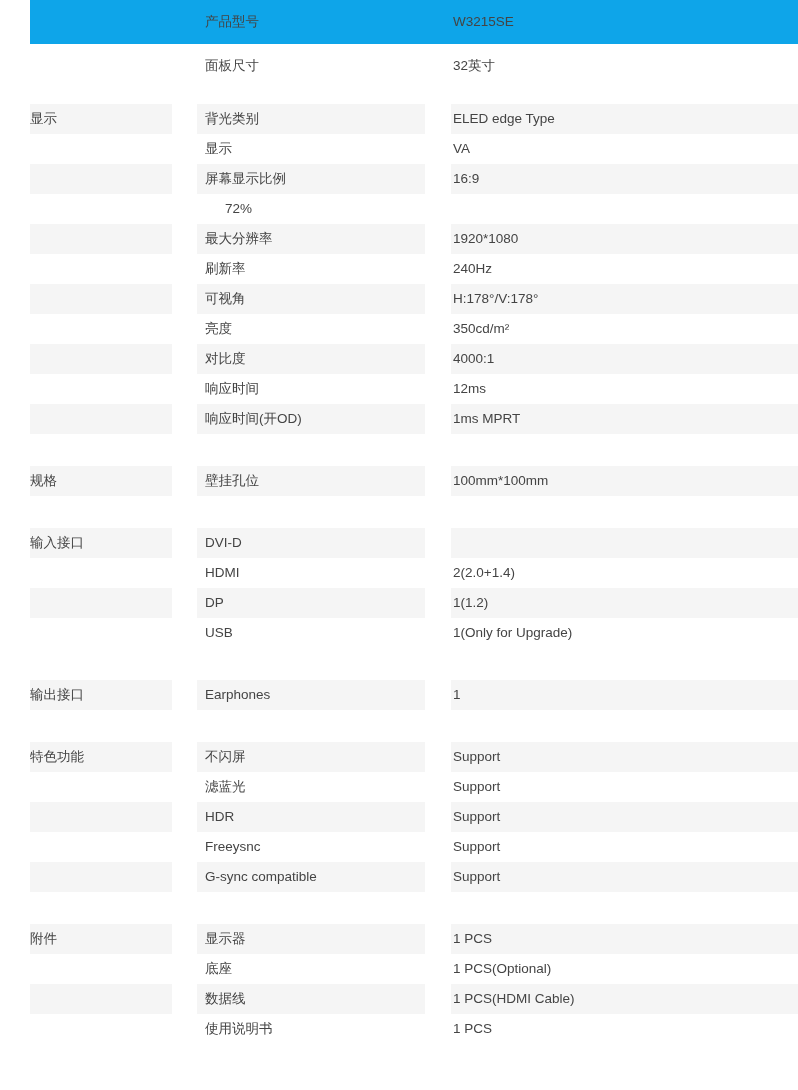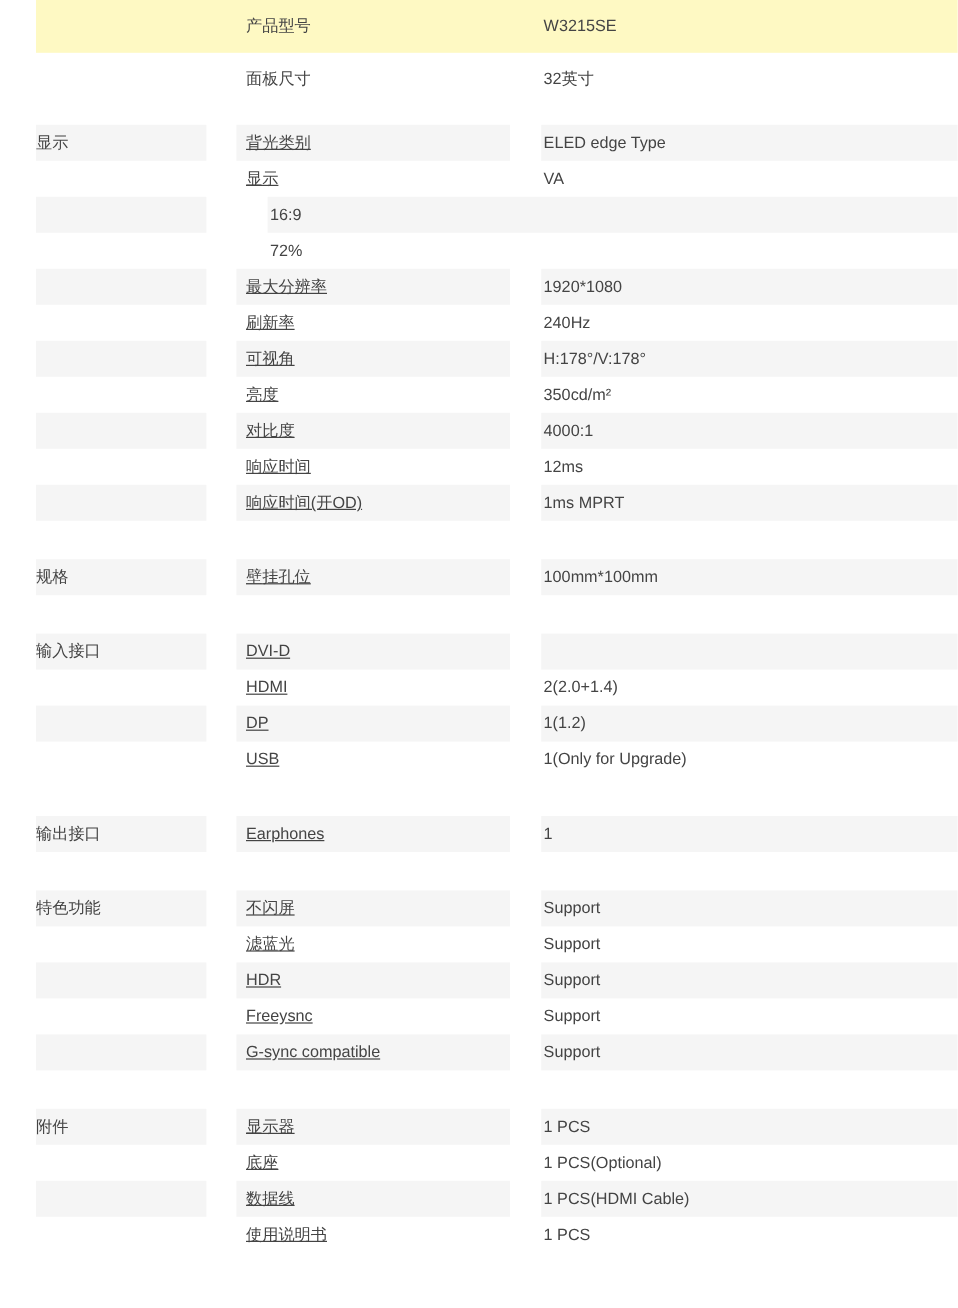--- a/index.html
+++ b/index.html
@@ -52,42 +52,41 @@
 
   .cell-cat {
     width: 142px;
     margin-left: 30px;
     padding-left: 0;
   }
   .cell-spacer-a { width: 25px; height: 30px; }
   .cell-item {
     width: 228px;
     padding-left: 8px;
-    text-decoration: underline;
   }
   .cell-spacer-b { width: 26px; height: 30px; }
   .cell-val {
     flex: 1 1 auto;
     padding-left: 2px;
   }
 
   
   .spec-row.striped .cell-cat,
   .spec-row.striped .cell-item,
   .spec-row.striped .cell-val {
     background: #f5f5f5;
   }
 
   
   .band-row {
     position: relative;
     height: 44px;
     display: flex;
     align-items: center;
-    background: #fef9c3;
+    background: #0ea5e9;
     margin-left: 30px;
   }
   .band-row.plain { background: transparent; justify-content: flex-end; }
   .band-row .cell {
     height: 44px;
     line-height: 44px;
     font-size: 13.5px;
     box-sizing: border-box;
     white-space: nowrap;
   }
@@ -134,20 +133,21 @@
         <div class="spec-row">
           <div class="cell cell-cat txt-cat"></div>
           <div class="cell cell-spacer-a"></div>
           <div class="cell cell-item txt-item">显示</div>
           <div class="cell cell-spacer-b"></div>
           <div class="cell cell-val txt-val">VA</div>
         </div>
         <div class="spec-row striped">
           <div class="cell cell-cat txt-cat"></div>
           <div class="cell cell-spacer-a"></div>
+          <div class="cell cell-item txt-item">屏幕显示比例</div>
           <div class="cell cell-spacer-b"></div>
           <div class="cell cell-val txt-val">16:9</div>
         </div>
         <div class="spec-row">
           <div class="cell cell-cat txt-cat"></div>
           <div class="cell cell-spacer-a"></div>
           <div class="cell cell-spacer-b"></div>
           <div class="cell cell-val txt-val">72%</div>
         </div>
         <div class="spec-row striped">

